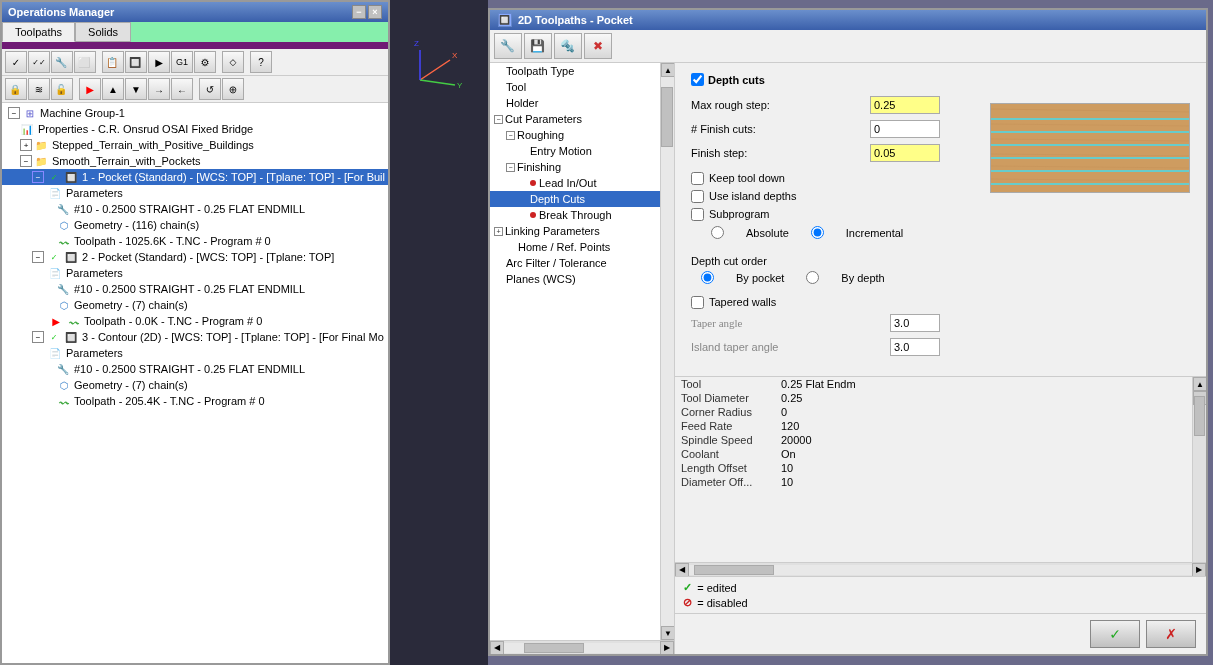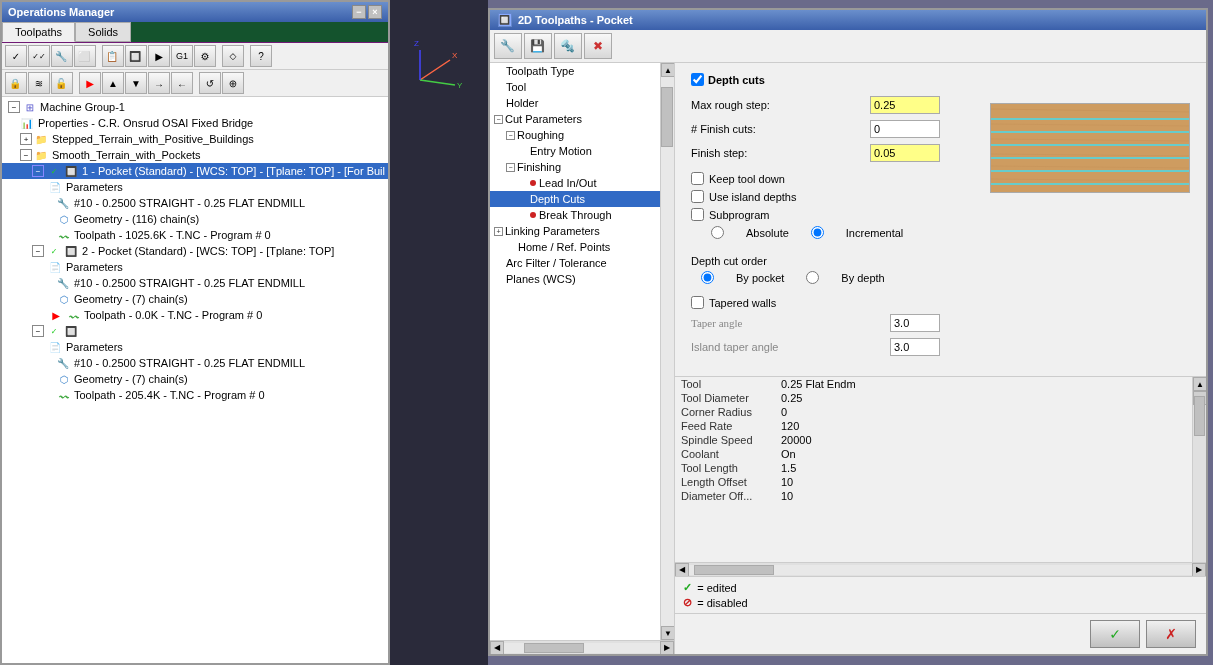--- a/index.html
+++ b/index.html
@@ -30,22 +30,22 @@
     .title-btn {
       width: 14px; height: 14px;
       background: #c0c0c0;
       border: 1px solid #888;
       font-size: 9px;
       cursor: pointer;
       display: flex; align-items: center; justify-content: center;
     }
     .tab-bar {
       display: flex;
-      background: #14532d;
-      border-bottom: 1px solid #701a75;
+      background: #86efac;
+      border-bottom: 7px solid #701a75;
       align-items: center;
     }
     .tab {
       padding: 3px 12px;
       border: 1px solid #aaa;
       background: #e0e0e0;
       cursor: pointer;
       font-size: 11px;
     }
     .tab.active {
@@ -260,21 +260,20 @@
     .form-input-white {
       width: 70px;
       height: 18px;
       background: white;
       border: 1px solid #aaa;
       font-size: 11px;
       padding: 0 3px;
     }
     .checkbox-row {
       display: flex;
-      align-items: center;
       margin-bottom: 5px;
     }
     .checkbox-row input[type=checkbox] { margin-right: 5px; }
     .checkbox-row label { font-size: 11px; }
     .radio-group {
       display: flex;
       align-items: center;
       gap: 22px;
       margin-top: 4px;
     }
@@ -580,20 +579,21 @@
       <span class="tree-icon" style="color:red;font-size:10px">▶</span>
       <span class="tree-icon path-icon">〰</span>
       <span class="tree-label">Toolpath - 0.0K - T.NC - Program # 0</span>
     </div>
 
     <div class="tree-item">
       <span class="indent" style="width:28px"></span>
       <span class="expander">−</span>
       <span class="tree-icon" style="color:#22cc22;font-size:8px">✓</span>
       <span class="tree-icon">🔲</span>
+      <span class="tree-label">3 - Contour (2D) - [WCS: TOP] - [Tplane: TOP] - [For Final Mo</span>
     </div>
 
     <div class="tree-item">
       <span class="indent" style="width:44px"></span>
       <span class="tree-icon" style="color:#888">📄</span>
       <span class="tree-label">Parameters</span>
     </div>
 
     <div class="tree-item">
       <span class="indent" style="width:52px"></span>
@@ -870,24 +870,20 @@
               <span class="qv-label">Feed Rate</span>
               <span class="qv-value">120</span>
             </div>
             <div class="qv-row">
               <span class="qv-label">Spindle Speed</span>
               <span class="qv-value">20000</span>
             </div>
             <div class="qv-row">
               <span class="qv-label">Coolant</span>
               <span class="qv-value">On</span>
-            </div>
-            <div class="qv-row">
-              <span class="qv-label">Tool Length</span>
-              <span class="qv-value">1.5</span>
             </div>
             <div class="qv-row">
               <span class="qv-label">Length Offset</span>
               <span class="qv-value">10</span>
             </div>
             <div class="qv-row">
               <span class="qv-label">Diameter Off...</span>
               <span class="qv-value">10</span>
             </div>
           </div>

